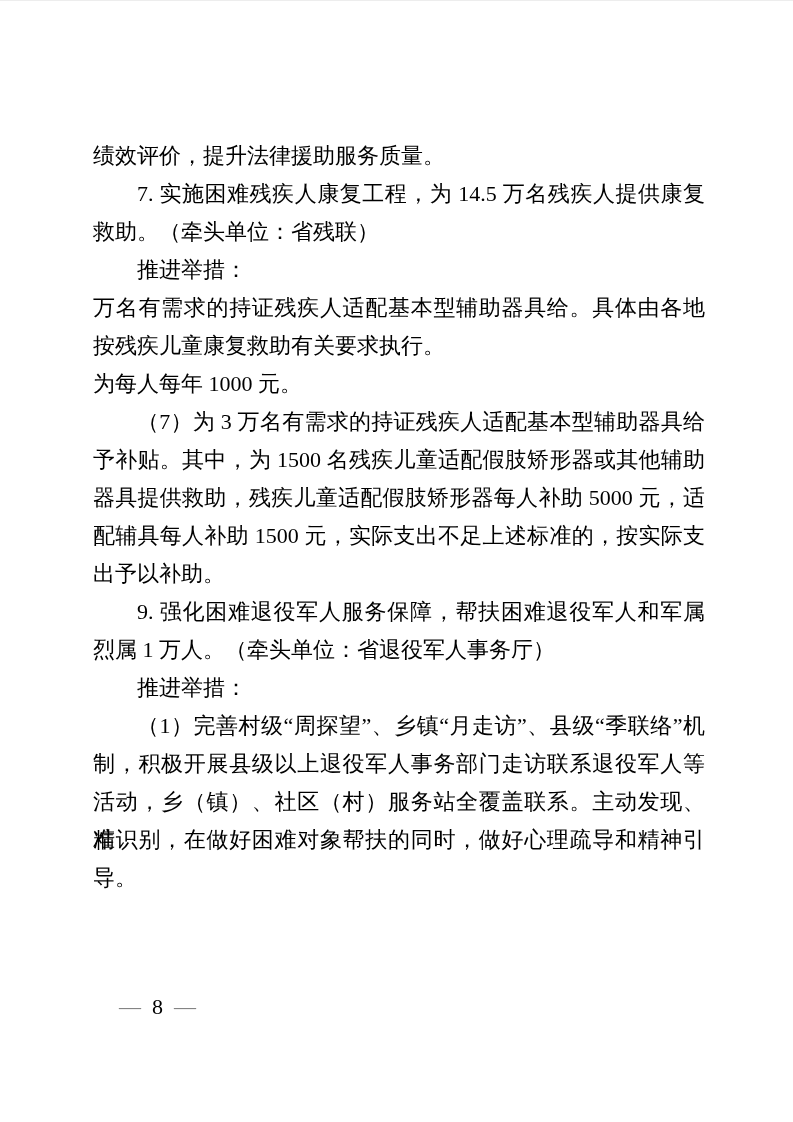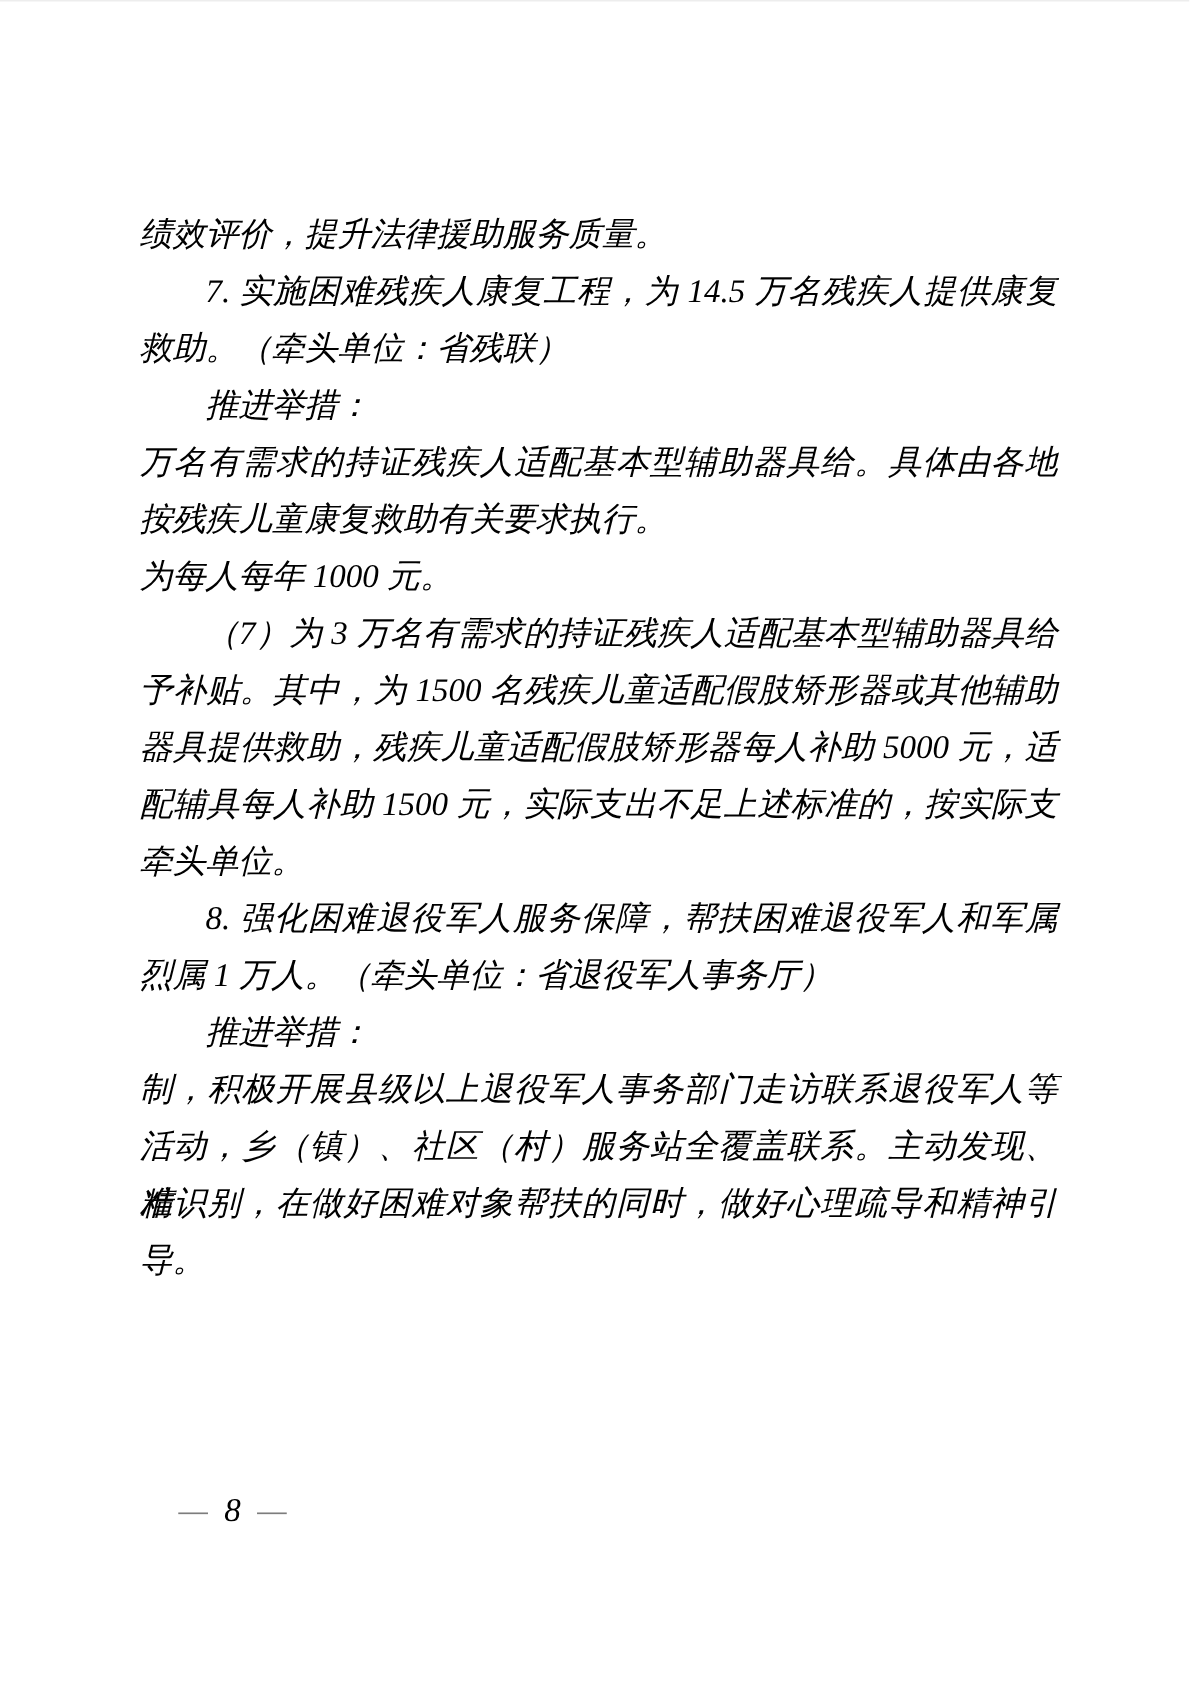--- a/index.html
+++ b/index.html
@@ -9,21 +9,20 @@
   }
   .page {
     position: relative;
     width: 793px;
     height: 1122px;
     background: #ffffff;
     overflow: hidden;
     font-family: "Liberation Serif", "DejaVu Serif", serif;
     color: #000000;
     border-top: 1px solid #ededed;
-    font-style: italic;
   }
   .content {
     position: absolute;
     left: 93px;
     top: 136px;
     width: 612px;
   }
   .line {
     font-size: 22px;
     height: 38px;
@@ -64,24 +63,25 @@
     <div class="line indent fill">7. 实施困难残疾人康复工程，为 14.5 万名残疾人提供康复</div>
     <div class="line">救助。（牵头单位：省残联）</div>
     <div class="line indent">推进举措：</div>
     <div class="line fill">万名有需求的持证残疾人适配基本型辅助器具给。具体由各地</div>
     <div class="line">按残疾儿童康复救助有关要求执行。</div>
     <div class="line">为每人每年 1000 元。</div>
     <div class="line indent fill">（7）为 3 万名有需求的持证残疾人适配基本型辅助器具给</div>
     <div class="line fill">予补贴。其中，为 1500 名残疾儿童适配假肢矫形器或其他辅助</div>
     <div class="line fill">器具提供救助，残疾儿童适配假肢矫形器每人补助 5000 元，适</div>
     <div class="line fill">配辅具每人补助 1500 元，实际支出不足上述标准的，按实际支</div>
-    <div class="line">牵头单位。</div>
-    <div class="line indent fill">8. 强化困难退役军人服务保障，帮扶困难退役军人和军属</div>
+    <div class="line">出予以补助。</div>
+    <div class="line indent fill">9. 强化困难退役军人服务保障，帮扶困难退役军人和军属</div>
     <div class="line">烈属 1 万人。（牵头单位：省退役军人事务厅）</div>
     <div class="line indent">推进举措：</div>
+    <div class="line indent fill">（1）完善村级“周探望”、乡镇“月走访”、县级“季联络”机</div>
     <div class="line fill">制，积极开展县级以上退役军人事务部门走访联系退役军人等</div>
     <div class="line fill">活动，乡（镇）、社区（村）服务站全覆盖联系。主动发现、精</div>
     <div class="line fill">准识别，在做好困难对象帮扶的同时，做好心理疏导和精神引</div>
     <div class="line">导。</div>
   </div>
 
   <div class="footer">
     <span class="dash">—</span><span class="num">8</span><span class="dash">—</span>
   </div>
 </div>

